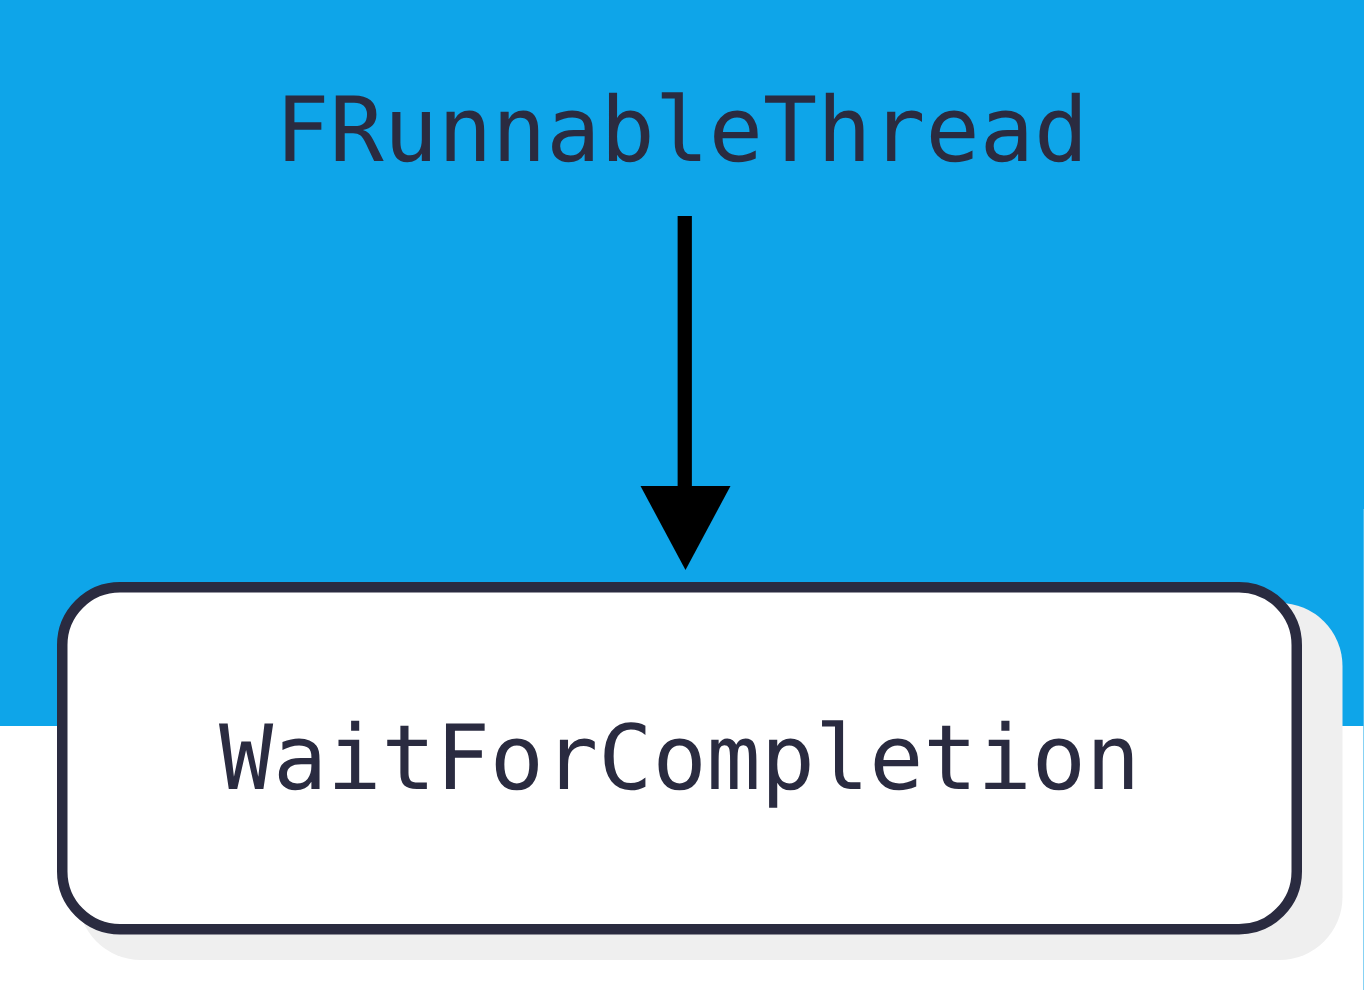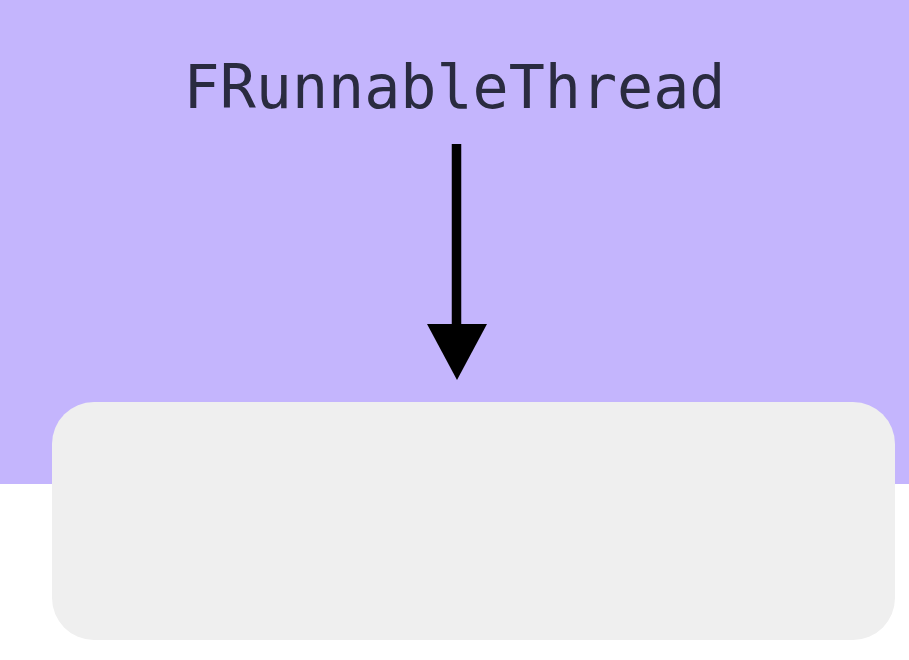--- a/index.html
+++ b/index.html
@@ -11,21 +11,21 @@
     height: 660px;
     background: #ffffff;
     font-family: "DejaVu Sans Mono", "Liberation Mono", monospace;
     overflow: hidden;
   }
 
   #diagram {
     position: relative;
     width: 909px;
     height: 484px;
-    background: #c4b5fd;
+    background: #0ea5e9;
   }
 
   
   .node-title {
     position: absolute;
     left: 0;
     top: 52px;
     width: 909px;
     text-align: center;
     font-family: "DejaVu Sans Mono", "Liberation Mono", monospace;
@@ -91,14 +91,17 @@
 
   <svg class="edge-svg" viewBox="0 0 909 660" xmlns="http://www.w3.org/2000/svg">
     <g>
       <line x1="456.5" y1="144" x2="456.5" y2="330" stroke="#000000" stroke-width="9.5"></line>
       <polygon points="427,324 487,324 457,380" fill="#000000"></polygon>
     </g>
   </svg>
 
   <div class="node-box-shadow"></div>
 
+  <div class="node-box">
+    <span class="node-box-label">WaitForCompletion</span>
+  </div>
 
 </div>
 
 </body></html>

